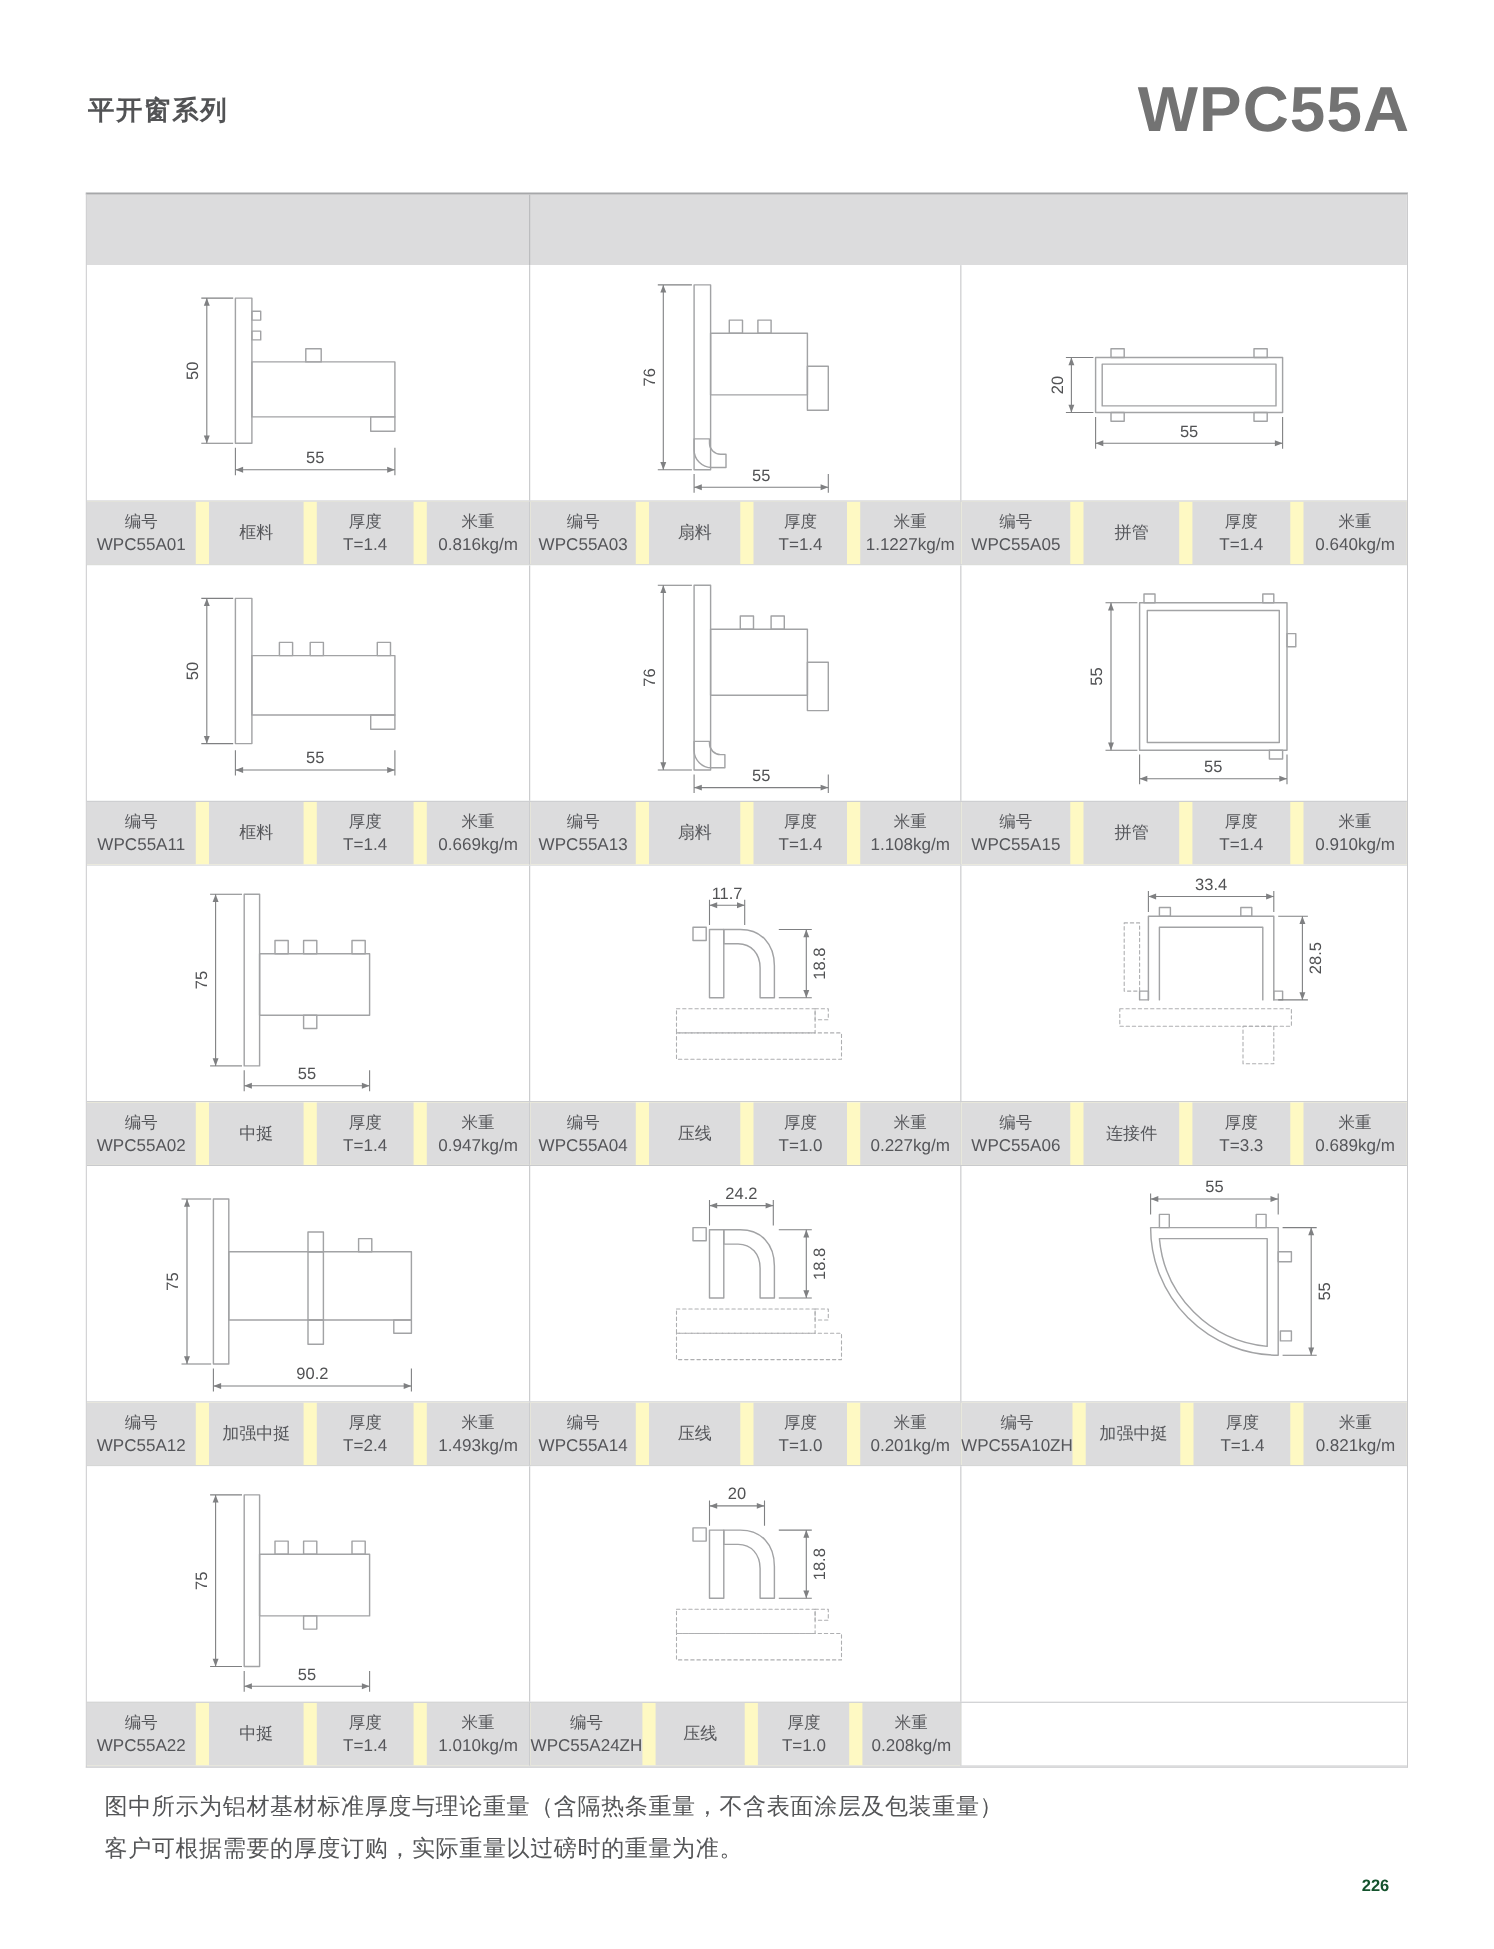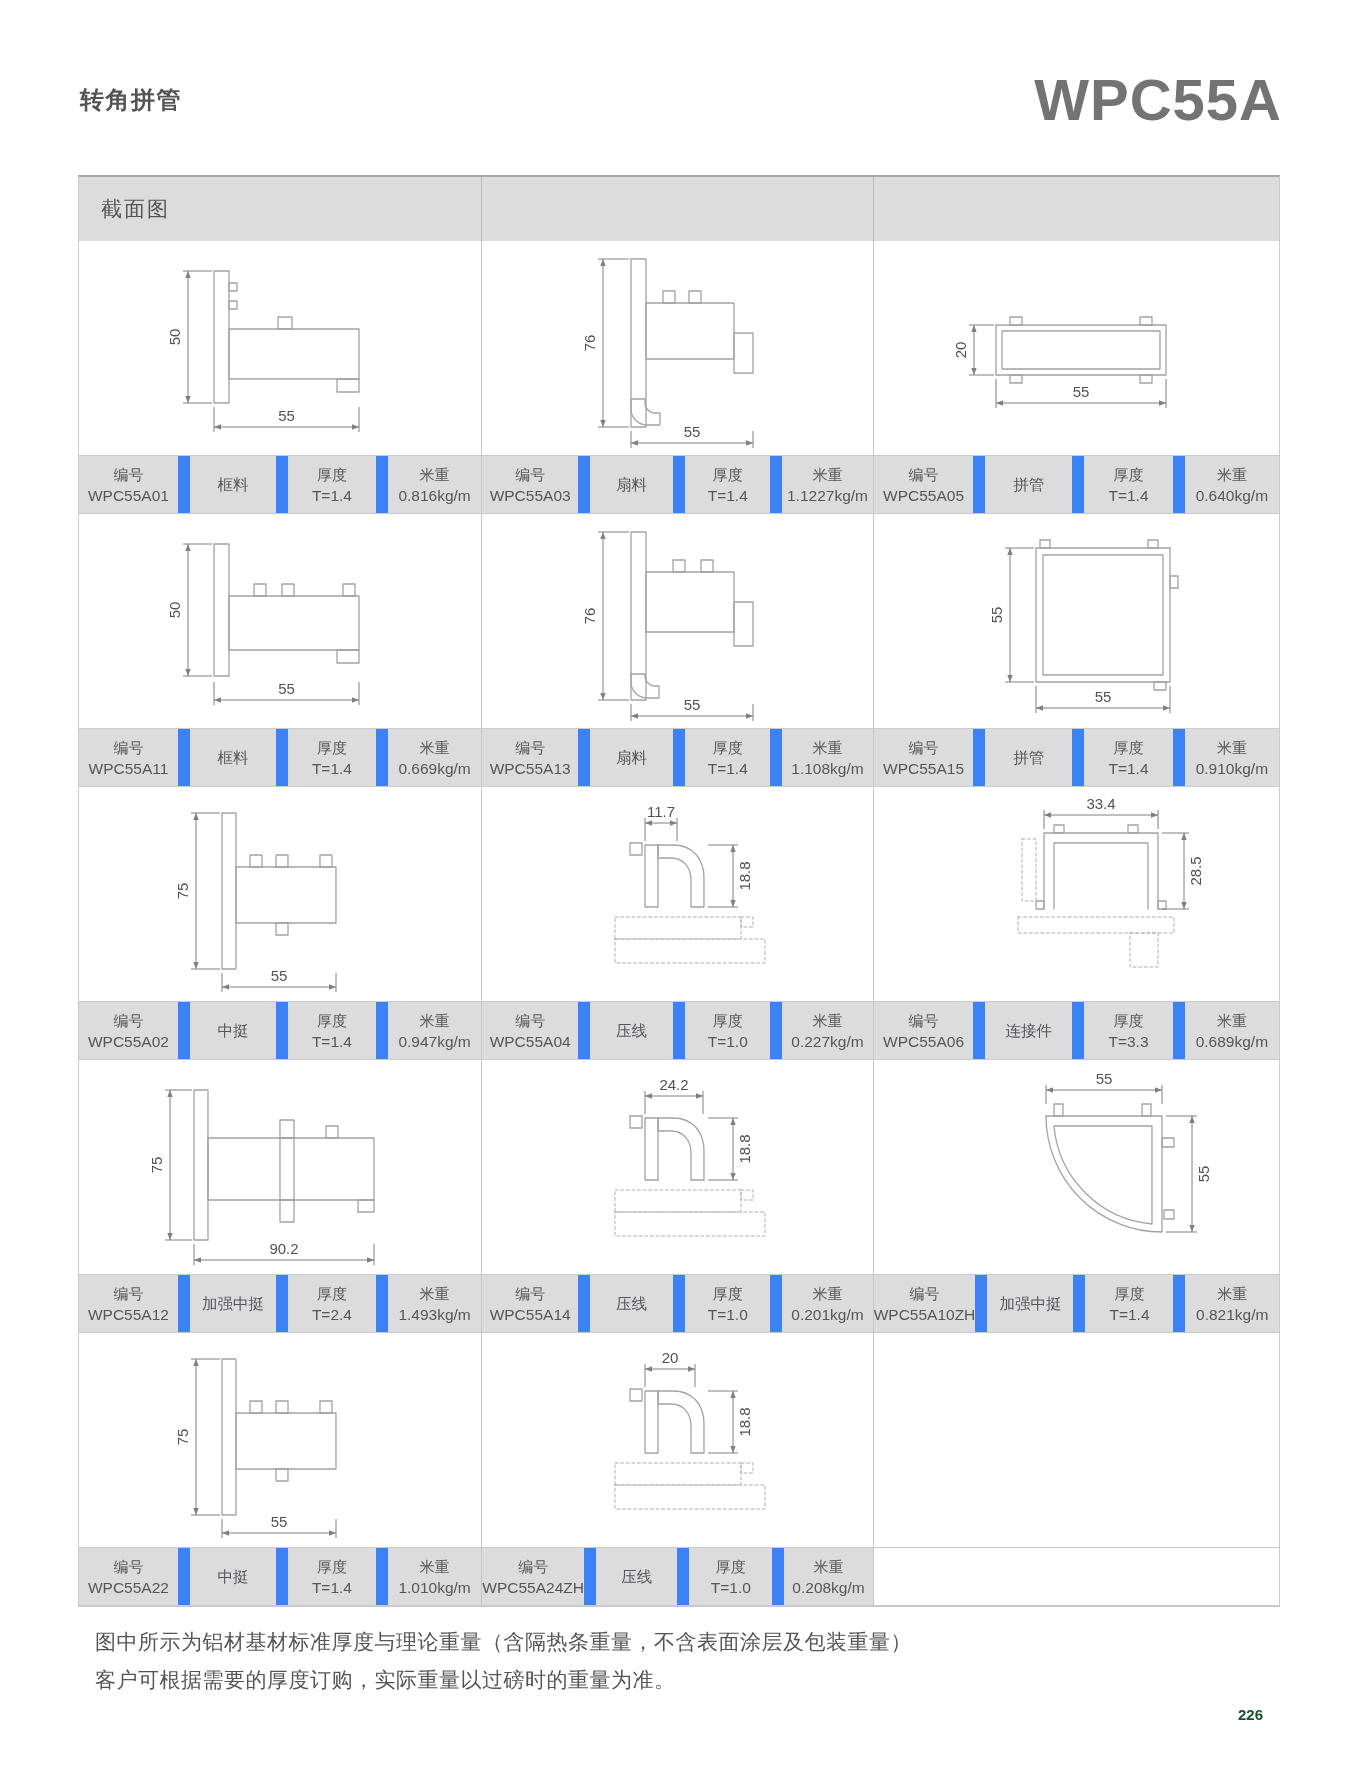--- a/index.html
+++ b/index.html
@@ -22,48 +22,45 @@
   .head-label{padding-left:22px;font-size:21px;letter-spacing:2px;color:#525355}
 
   .draw-row{display:grid;grid-template-columns:404fr 392fr 406fr;height:214px;background:#fff}
   .dcol{border-right:1px solid #c6c7c9;display:flex;align-items:center;justify-content:center;overflow:hidden}
   .dcol:last-child{border-right:none}
 
   .info-row{display:grid;grid-template-columns:404fr 392fr 406fr;height:57px;background:#fff;
     border-top:1px solid #c9cacc;border-bottom:1px solid #c9cacc}
   .icol{border-right:1px solid #c6c7c9;overflow:hidden}
   .icol:last-child{border-right:none}
-  .info-cells{display:grid;grid-template-columns:27fr 23.5fr 24fr 25.5fr;gap:12px;height:100%;background:#3b82f6}
+  .info-cells{display:grid;grid-template-columns:27fr 23.5fr 24fr 25.5fr;gap:12px;height:100%;background:#fef9c3}
   .icell{background:#dcdcdd;display:flex;flex-direction:column;align-items:center;justify-content:center;
     font-size:15px;line-height:21px;color:#55565a;text-align:center}
   .ivalue{font-size:15.5px}
 
   svg{display:block}
   .prof{fill:none;stroke:#a2a3a5;stroke-width:1.3;stroke-linejoin:round;stroke-linecap:round}
   .prof .dash{stroke-dasharray:3 2.6;stroke-width:1;stroke:#aeafb1}
   .dim{stroke:#7f8082;stroke-width:1;fill:none}
   .dim polygon{fill:#7f8082;stroke:none}
   .dim text{stroke:none;fill:#515254;font-size:15px;font-family:"Liberation Sans","DejaVu Sans",sans-serif}
 
   .note{position:absolute;left:95px;font-size:21px;letter-spacing:0.5px;color:#545557}
   .note1{top:1628px}
   .note2{top:1666px}
   .page-number{position:absolute;right:95px;top:1706px;font-size:15px;font-weight:700;color:#14532d}
 </style>
 </head>
 <body>
 
-<div class="series-title">转角拼管</div>
+<div class="series-title">平开窗系列</div>
 <div class="model-title">WPC55A</div>
 
 <div class="sheet">
   <div class="head-row">
-    <div class="head-cell">
-      <span class="head-label">截面图</span>
-    </div>
     <div class="head-cell"></div>
     <div class="head-cell"></div>
   </div>
 
 <div class="draw-row">
       <div class="dcol">
         <svg width="300" height="214" viewBox="0 0 300 214">
           <g class="prof">
             <rect x="84" y="30" width="15" height="132"></rect>
             <rect x="99" y="88" width="130" height="50"></rect>

